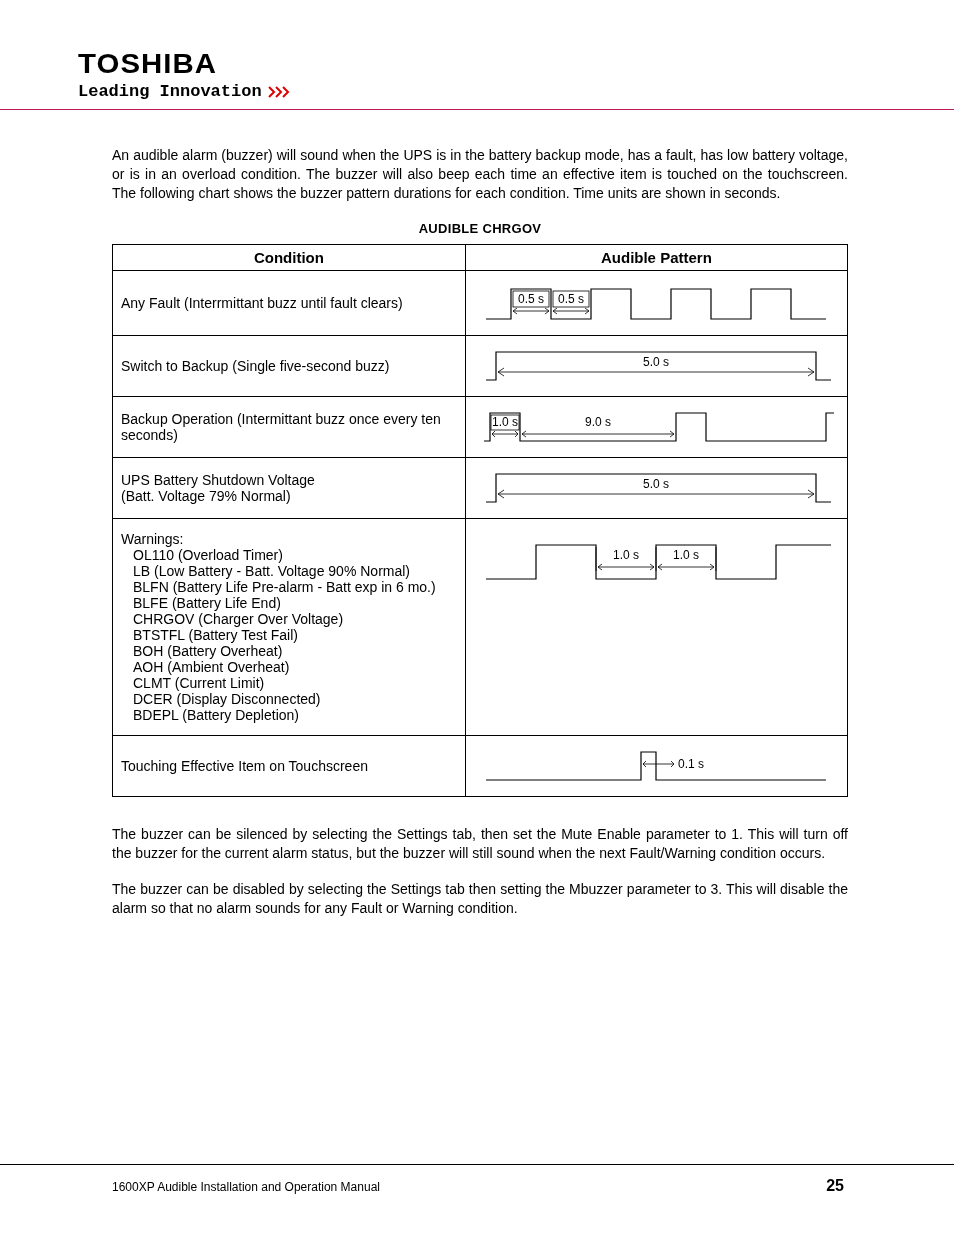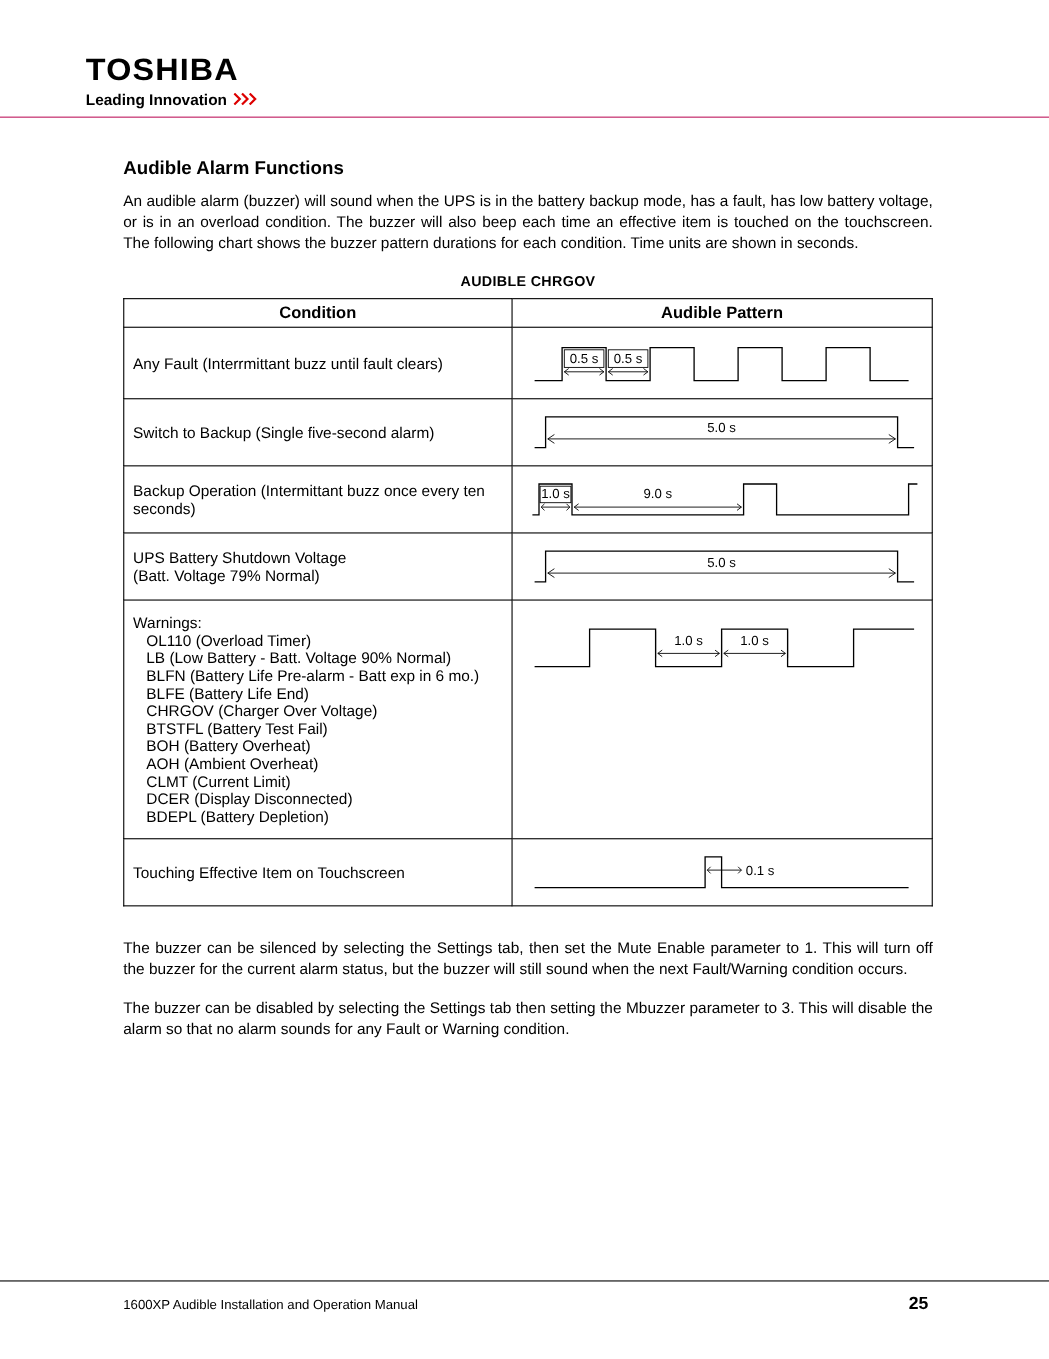--- a/index.html
+++ b/index.html
@@ -30,22 +30,23 @@
     transform: scaleX(1.05);
     transform-origin: left;
   }
   .tagline-row {
     display: flex;
     align-items: center;
     gap: 6px;
     margin-top: 2px;
   }
   .tagline {
-    font-size: 14px;
-    font-weight: 700;
+    font-size: 17px;
+    font-weight: 700;
+    font-family: Liberation Mono, monospace;
   }
   .chevrons {
     display: inline-block;
   }
   .content {
     padding: 0 106px 0 112px;
   }
   .section-title {
     font-size: 17px;
     font-weight: 700;
@@ -132,21 +133,20 @@
           <path d="M0 6 L5 1 M0 6 L5 11" stroke="none"></path>
           <polyline points="1,1 6,6 1,11" fill="none" stroke="#d00" stroke-width="2"></polyline>
           <polyline points="8,1 13,6 8,11" fill="none" stroke="#d00" stroke-width="2"></polyline>
           <polyline points="15,1 20,6 15,11" fill="none" stroke="#d00" stroke-width="2"></polyline>
         </svg>
       </span>
     </div>
   </div>
 
   <div class="content">
-    <div class="section-title">Audible Alarm Functions</div>
     <p class="para">An audible alarm (buzzer) will sound when the UPS is in the battery backup mode, has a fault, has low battery voltage, or is in an overload condition. The buzzer will also beep each time an effective item is touched on the touchscreen. The following chart shows the buzzer pattern durations for each condition. Time units are shown in seconds.</p>
 
     <div class="table-caption">AUDIBLE CHRGOV</div>
 
     <table class="alarms">
       <thead>
         <tr>
           <th>Condition</th>
           <th>Audible Pattern</th>
         </tr>
@@ -166,21 +166,21 @@
               <polyline points="41,27 37,30 41,33" fill="none" stroke="#000" stroke-width="0.8"></polyline>
               <polyline points="69,27 73,30 69,33" fill="none" stroke="#000" stroke-width="0.8"></polyline>
               <line x1="77" y1="30" x2="113" y2="30" stroke="#000" stroke-width="0.8"></line>
               <polyline points="81,27 77,30 81,33" fill="none" stroke="#000" stroke-width="0.8"></polyline>
               <polyline points="109,27 113,30 109,33" fill="none" stroke="#000" stroke-width="0.8"></polyline>
             </svg>
           </td>
         </tr>
 
         <tr>
-          <td class="cond">Switch to Backup (Single five-second alarm)</td>
+          <td class="cond">Switch to Backup (Single five-second buzz)</td>
           <td class="patt">
             <svg width="360" height="40" viewBox="0 0 360 40">
               <path d="M10 34 L20 34 L20 6 L340 6 L340 34 L355 34" fill="none" stroke="#000" stroke-width="1.2"></path>
               <text x="180" y="20" text-anchor="middle" class="svg-label">5.0 s</text>
               <line x1="22" y1="26" x2="338" y2="26" stroke="#000" stroke-width="0.8"></line>
               <polyline points="28,22 22,26 28,30" fill="none" stroke="#000" stroke-width="0.8"></polyline>
               <polyline points="332,22 338,26 332,30" fill="none" stroke="#000" stroke-width="0.8"></polyline>
             </svg>
           </td>
         </tr>

